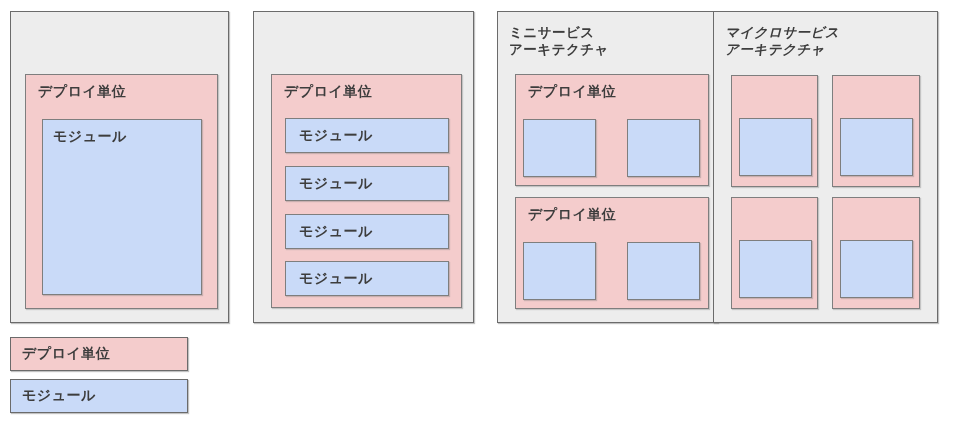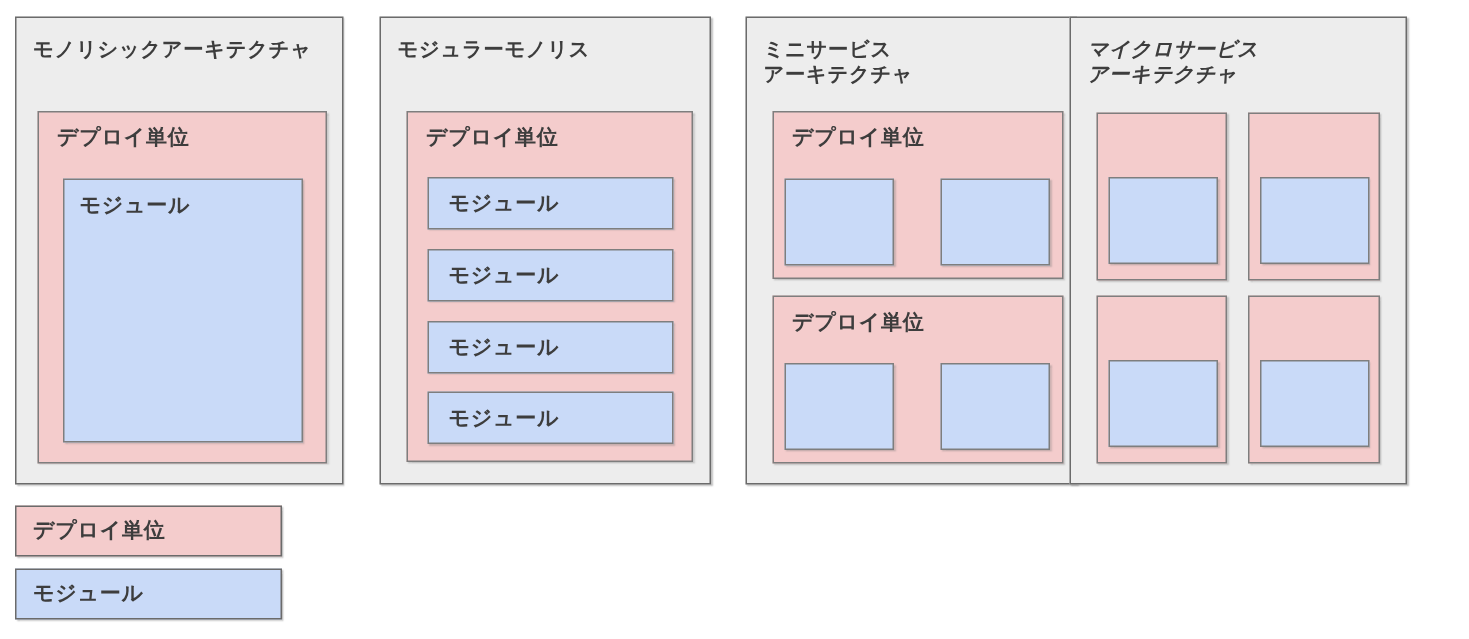--- a/index.html
+++ b/index.html
@@ -64,31 +64,29 @@
     align-items: center;
   }
   .legend-item .box-label { padding: 0 0 0 11px; }
   .legend-deploy { background: #f4cccc; }
   .legend-module { background: #c9daf8; }
 </style>
 </head>
 <body>
 
 <div class="panel" style="left:10px; top:11px; width:219px; height:312px;">
-  <div class="panel-title">モノリシックアーキテクチャ</div>
   <div class="deploy" style="left:14px; top:62px; width:193px; height:235px;">
     <div class="box-label">デプロイ単位</div>
     <div class="module" style="left:16px; top:44px; width:160px; height:176px;">
       <div class="box-label" style="padding:8px 0 0 10px;">モジュール</div>
     </div>
   </div>
 </div>
 
 <div class="panel" style="left:253px; top:11px; width:221px; height:312px;">
-  <div class="panel-title">モジュラーモノリス</div>
   <div class="deploy" style="left:17px; top:62px; width:191px; height:234px;">
     <div class="box-label">デプロイ単位</div>
     <div class="module module-row" style="left:13px; top:43px; width:164px; height:35px;">
       <div class="box-label">モジュール</div>
     </div>
     <div class="module module-row" style="left:13px; top:91px; width:164px; height:35px;">
       <div class="box-label">モジュール</div>
     </div>
     <div class="module module-row" style="left:13px; top:139px; width:164px; height:35px;">
       <div class="box-label">モジュール</div>

